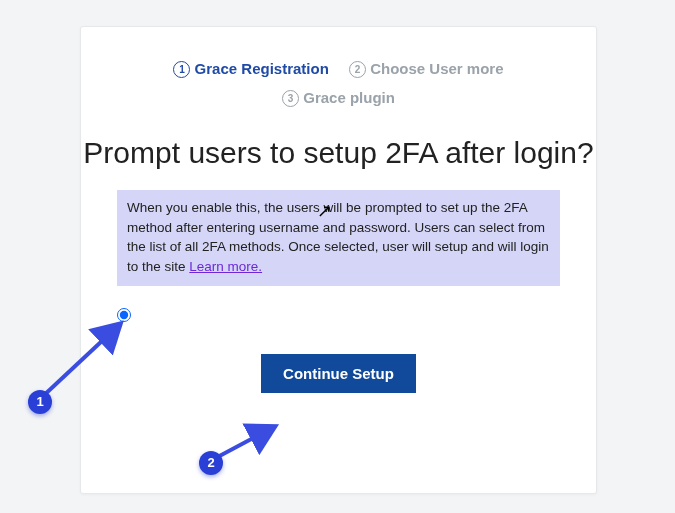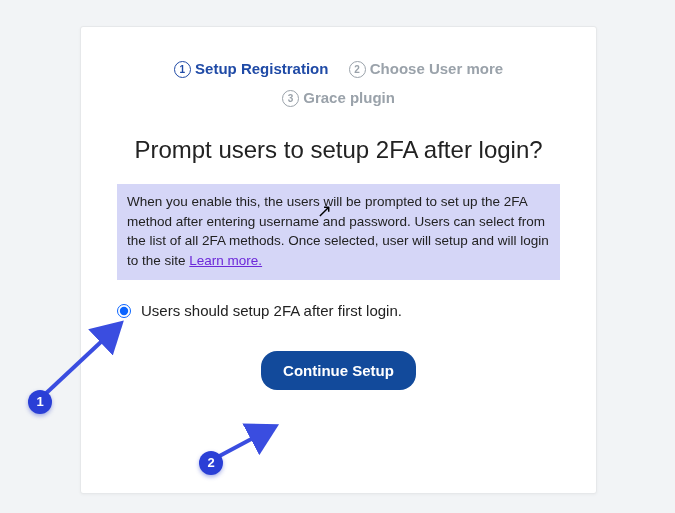--- a/index.html
+++ b/index.html
@@ -36,21 +36,21 @@
     border-radius:50%;
     font-size:10px;
     line-height:15px;
     text-align:center;
     vertical-align:1px;
     font-weight:600;
   }
   h2.title{
     margin:24px 0 0 0;
     text-align:center;
-    font-size:24px;
+    font-size:30px;
     font-weight:400;
     color:#222;
   }
   .info{
     margin:20px 36px 0 36px;
     background:#d5d6f7;
     padding:8px 10px 10px 10px;
     font-size:13.5px;
     color:#222;
     line-height:1.45;
@@ -58,21 +58,21 @@
   .info a{color:#6d28d9;text-decoration:underline;cursor:pointer;}
   .radios{margin:22px 0 0 36px;}
   .opt{display:flex;align-items:center;margin-bottom:14px;font-size:15px;color:#222;}
   .opt input{margin:0 10px 0 0;accent-color:#0a64ff;width:14px;height:14px;}
   .btnwrap{text-align:center;margin-top:32px;}
   .btn{
     display:inline-block;
     background:#124a9b;
     color:#fff;
     border:none;
-    border-radius:16px;
+    border-radius:0;
     font-size:15px;
     font-weight:600;
     padding:11px 22px;
     cursor:pointer;
   }
   
   .badge{
     position:absolute;
     width:24px;height:24px;
     border-radius:50%;
@@ -93,21 +93,21 @@
   }
 </style>
 </head>
 <body>
 
 <div class="card">
 
   <div class="steps">
     <span class="step active">
       <span class="circ">1</span>
-      <span>Setup Registration</span>
+      <span>Grace Registration</span>
     </span>
     <span class="step">
       <span class="circ">2</span>
       <span>Choose User more</span>
     </span>
     <br>
     <span class="step">
       <span class="circ">3</span>
       <span>Grace plugin</span>
     </span>
@@ -115,21 +115,20 @@
 
   <h2 class="title">Prompt users to setup 2FA after login?</h2>
 
   <div class="info">
     <span>When you enable this, the users will be prompted to set up the 2FA method after entering username and password. Users can select from the list of all 2FA methods. Once selected, user will setup and will login to the site </span><a>Learn more.</a>
   </div>
 
   <div class="radios">
     <label class="opt">
       <input type="radio" name="r" checked="" style="">
-      <span>Users should setup 2FA after first login.</span>
     </label>
   </div>
 
   <div class="btnwrap">
     <button class="btn">Continue Setup</button>
   </div>
 
 </div>
 
 <span class="cursor-arrow">↖</span>

